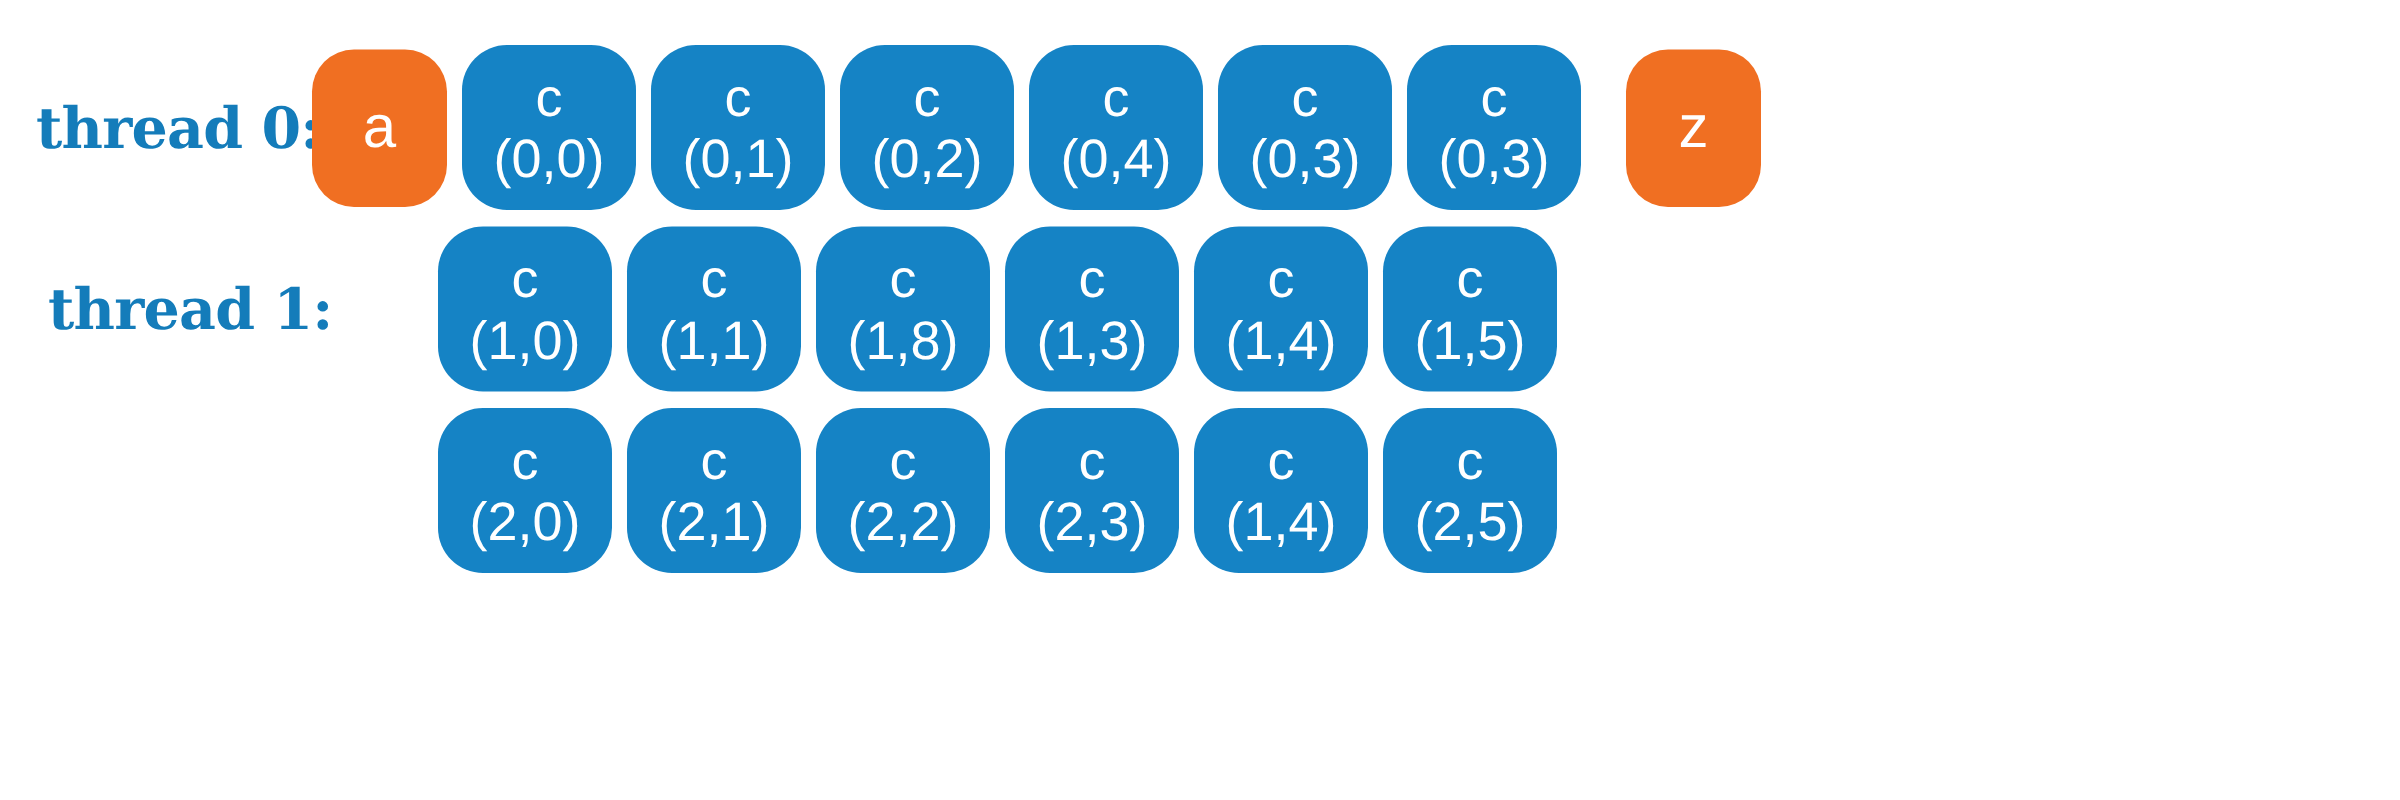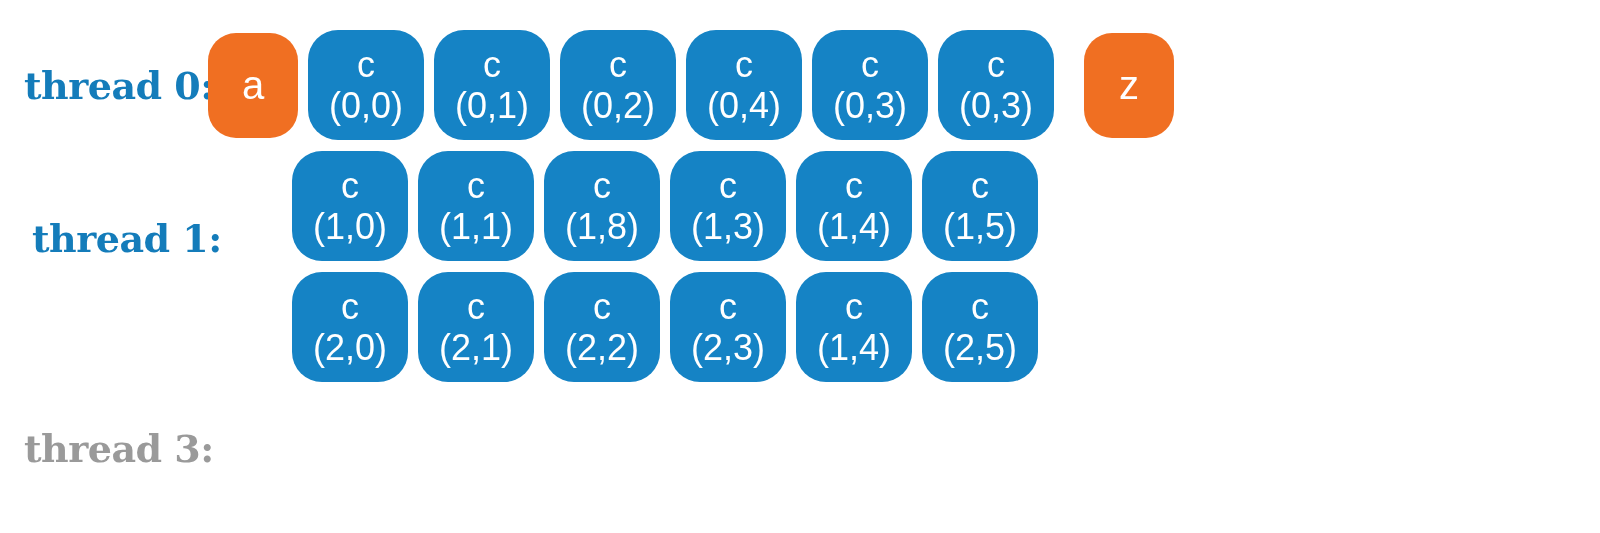--- a/index.html
+++ b/index.html
@@ -31,21 +31,21 @@
     left: 24px;
     top: 50%;
     transform: translateY(-50%);
     font-family: "DejaVu Serif", "Liberation Serif", serif;
     font-weight: 700;
     font-size: 38px;
     letter-spacing: -0.5px;
     color: var(--label_blue, #147cba);
     white-space: nowrap;
   }
-  .row.r1 .row-label { left: 32px; margin-top: 32px; }
+  .row.r1 .row-label { left: 32px; }
   .row.r2 .row-label { left: 21px; }
   .row-label.inactive { color: var(--label_gray, #9a9a9a); }
   .boxes {
     position: absolute;
     top: 0;
     height: 110px;
     display: flex;
     align-items: center;
     gap: 10px;
   }
@@ -170,17 +170,14 @@
         <span>c</span>
         <span>(1,4)</span>
       </div>
       <div class="box blue">
         <span>c</span>
         <span>(2,5)</span>
       </div>
     </div>
   </div>
 
-  <div class="row r3">
-    <div class="row-label inactive">thread 3:</div>
-  </div>
 
 </div>
 
 </body></html>

